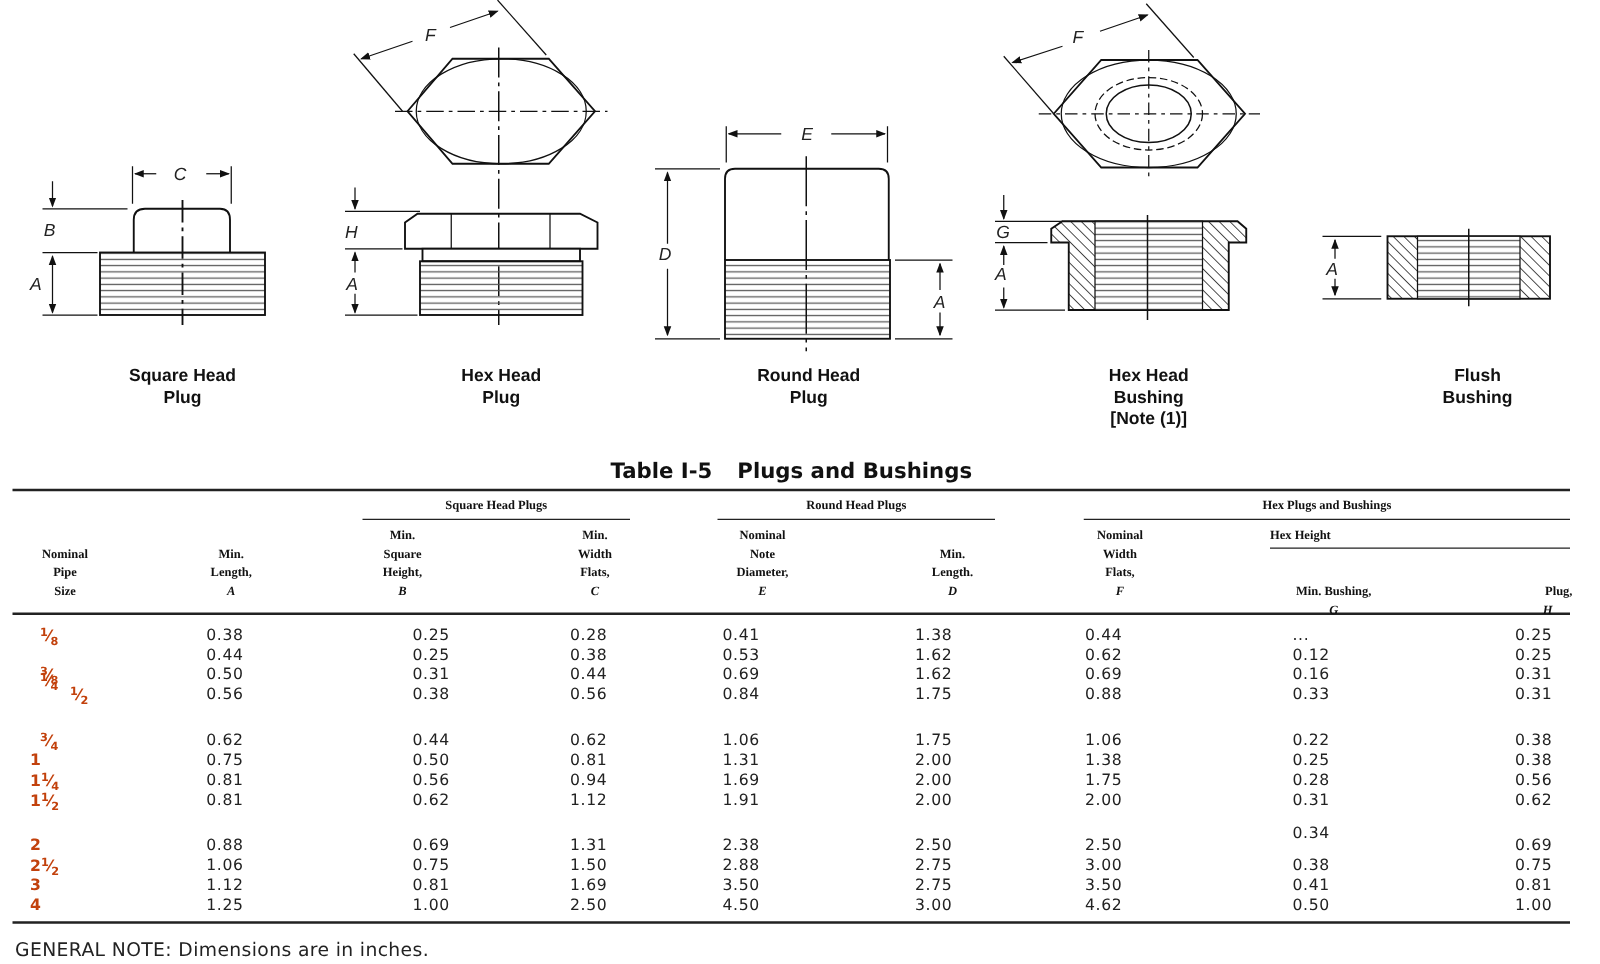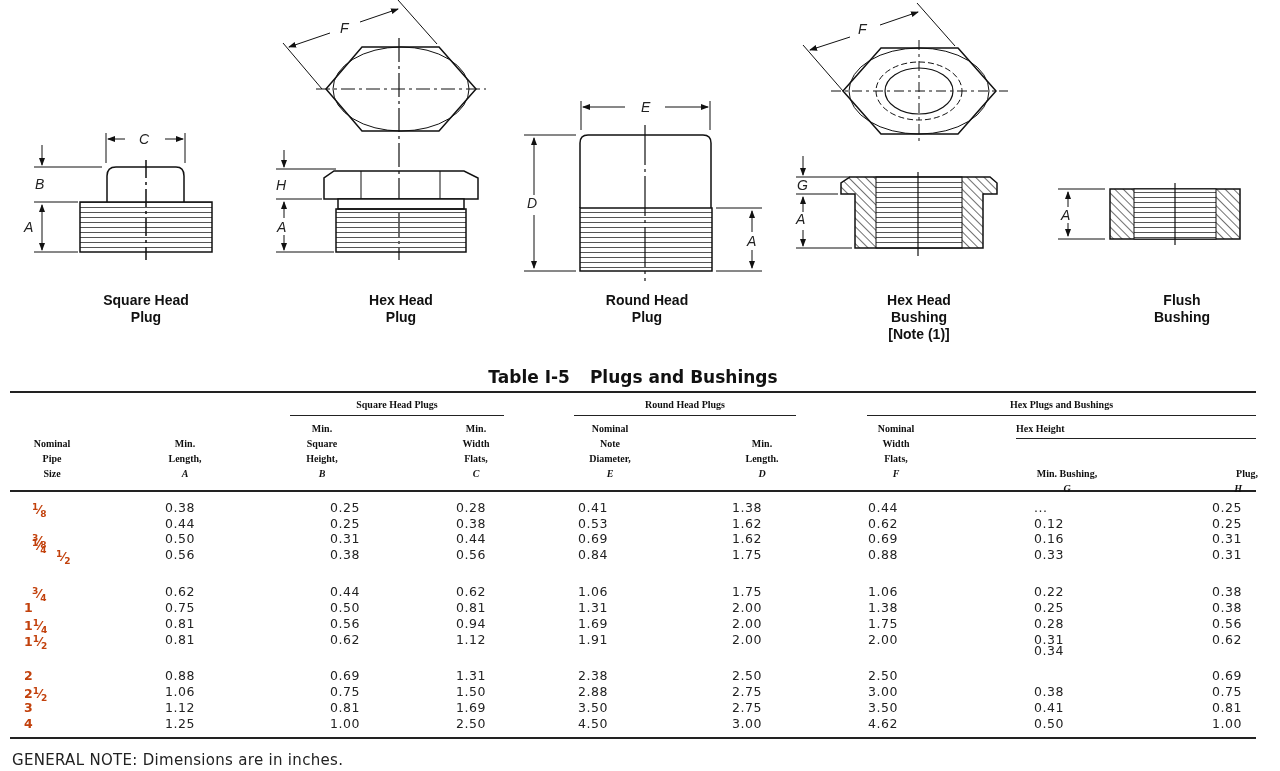--- a/index.html
+++ b/index.html
@@ -303,21 +303,21 @@
     <div class="cell" style="left: 868px; top: 632px;">2.00</div>
     <div class="cell" style="left: 1034px; top: 632px;">0.31</div>
     <div class="cell" style="left: 1212px; top: 632px;">0.62</div>
     <div class="sz" style="left: 24px; top: 668px;">2</div>
     <div class="cell" style="left: 165px; top: 668px;">0.88</div>
     <div class="cell" style="left: 330px; top: 668px;">0.69</div>
     <div class="cell" style="left: 456px; top: 668px;">1.31</div>
     <div class="cell" style="left: 578px; top: 668px;">2.38</div>
     <div class="cell" style="left: 732px; top: 668px;">2.50</div>
     <div class="cell" style="left: 868px; top: 668px;">2.50</div>
-    <div class="cell" style="left: 1034px; top: 643px;">0.34</div>
+    <div class="cell" style="left: 1034px; top: 658px;">0.34</div>
     <div class="cell" style="left: 1212px; top: 668px;">0.69</div>
     <div class="sz" style="left: 24px; top: 684px;">2<span class="frac">1</span>⁄<span class="frac-d">2</span></div>
     <div class="cell" style="left: 165px; top: 684px;">1.06</div>
     <div class="cell" style="left: 330px; top: 684px;">0.75</div>
     <div class="cell" style="left: 456px; top: 684px;">1.50</div>
     <div class="cell" style="left: 578px; top: 684px;">2.88</div>
     <div class="cell" style="left: 732px; top: 684px;">2.75</div>
     <div class="cell" style="left: 868px; top: 684px;">3.00</div>
     <div class="cell" style="left: 1034px; top: 684px;">0.38</div>
     <div class="cell" style="left: 1212px; top: 684px;">0.75</div>

